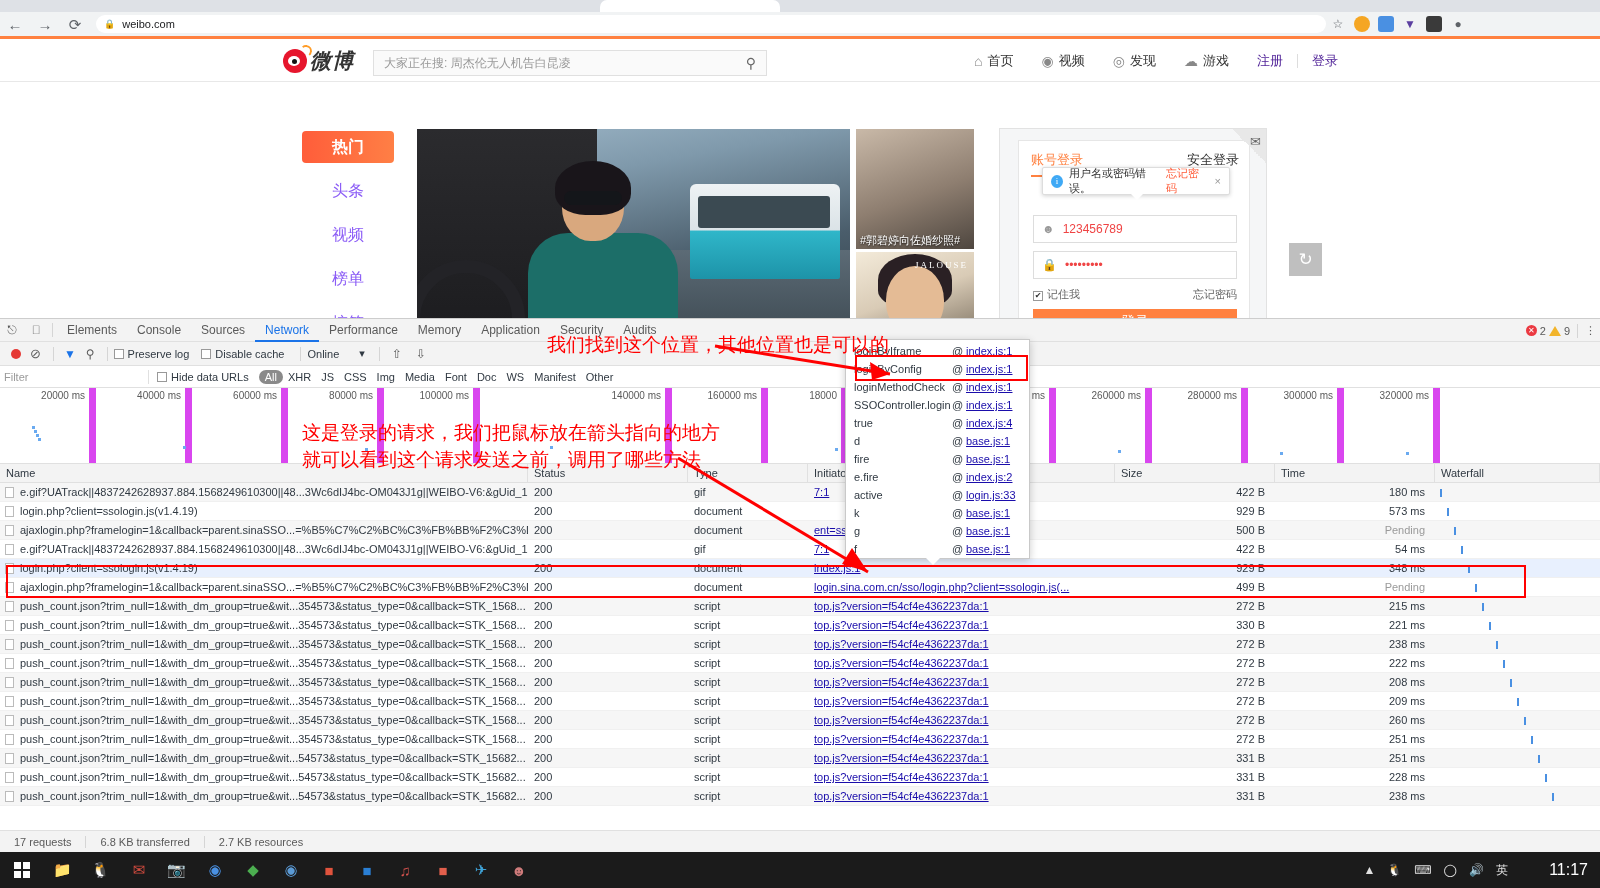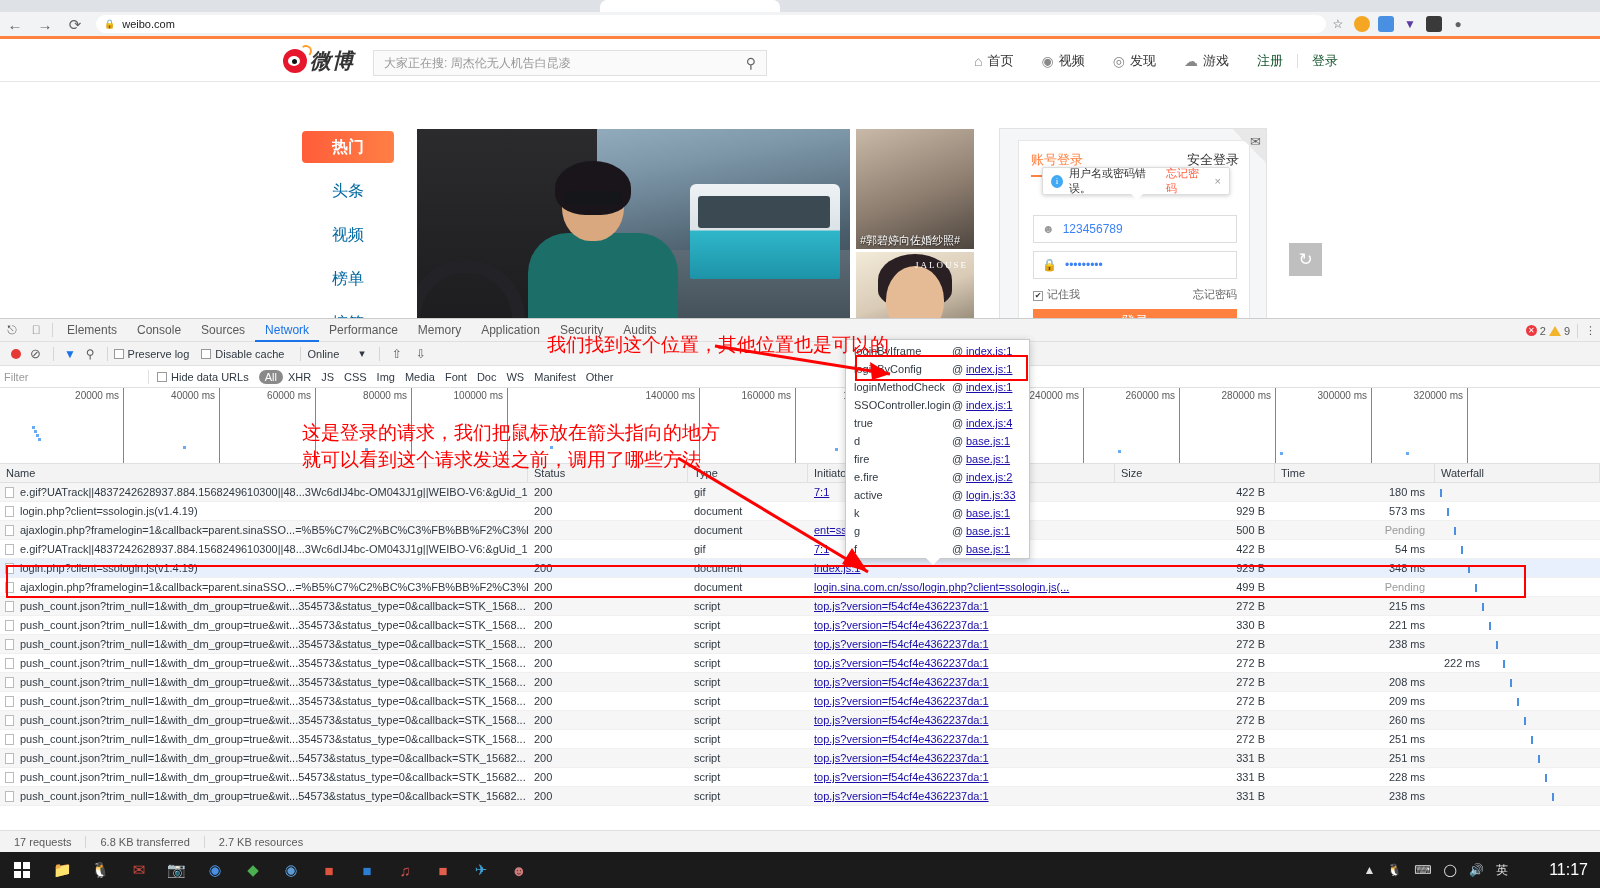--- a/index.html
+++ b/index.html
@@ -84,27 +84,27 @@
   }
   #weibo-search .ph { font-size:12px; color:#999; flex:1; }
   #weibo-search .sico { font-size:14px; color:#666; }
   #weibo-nav { position:absolute; left:960px; top:0; height:43px; display:flex; align-items:center; gap:0px; }
   .wnav-item {
     display:flex; align-items:center; gap:5px; padding:0 14px;
     font-size:13px; color:#333;
   }
   .wnav-ico { font-size:14px; color:#888; display:inline-block; }
   .wnav-sep { width:1px; height:14px; background:#ddd; }
-  .wnav-plain { padding:0 14px; font-size:13px; color:#14532d;text-align:center; }
+  .wnav-plain { padding:0 14px; font-size:13px; color:#4c1d95;text-align:center; }
 
   
   #weibo-cats { position:absolute; left:302px; top:95px; width:92px; }
   .cat {
     height:32px; line-height:32px; text-align:center;
-    font-size:16px; color:#0369a1; margin-bottom:12px;
+    font-size:16px; color:#8b5cf6; margin-bottom:12px;
   }
   .cat.active {
     background:linear-gradient(90deg,#ff5d3a,#ff7f45);
     color:#fff; border-radius:4px; font-weight:bold;
   }
 
   
   #weibo-hero {
     position:absolute; left:417px; top:93px; width:433px; height:221px;
     overflow:hidden;
@@ -197,21 +197,21 @@
     position:absolute; left:12px; top:34px; width:40px; height:2px; background:#ff8140;
   }
   .login-field {
     position:absolute; left:14px; width:204px; height:28px;
     border:1px solid #ddd; background:#fff;
     display:flex; align-items:center; gap:8px; padding:0 8px;
   }
   #login-user { top:74px; }
   #login-pass { top:110px; }
   .login-field .fico { font-size:12px; color:#999; }
-  .login-field .fval { font-size:12px; color:#3b82f6; }
+  .login-field .fval { font-size:12px; color:#ef4444; }
   #login-row-remember {
     position:absolute; left:14px; top:146px; width:204px;
     display:flex; align-items:center; justify-content:space-between;
     font-size:11px; color:#666;
   }
   .cbox {
     width:10px; height:10px; border:1px solid #999; background:#fff;
     display:inline-flex; align-items:center; justify-content:center;
     font-size:8px; color:#333; margin-right:4px;
   }
@@ -308,21 +308,21 @@
     padding:0 5px; font-size:11px; color:#303942; line-height:14px;
   }
   .typechip.all { background:#8a8a8a; color:#fff; border-radius:7px; padding:0 6px;}
 
   
   #dt-overview {
     position:relative; height:76px; border-bottom:1px solid #e0e0e0; background:#fff;
     overflow:hidden;
   }
   .ov-tick {
-    position:absolute; top:0; height:76px; border-right:1px solid #d946ef;margin-left:28px;
+    position:absolute; top:0; height:76px; border-right:7px solid #d946ef;
   }
   .ov-tick span {
     position:absolute; right:4px; top:2px; font-size:10px; color:#5a5a5a; white-space:nowrap;
   }
   .ov-dot { position:absolute; width:3px; height:3px; background:#6aaaf0; }
 
   
   #dt-table { position:relative; }
   #dt-thead {
     position:relative; height:19px; background:#f3f3f3;
@@ -779,21 +779,21 @@
           <div class="cell num" style="left: 1275px; width: 160px;">238 ms</div>
           <div class="wf-bar" style="left: 1496px;"></div>
         </div>
         <div class="dt-row">
           <span class="row-ico"></span>
           <div class="cell" style="left: 0px; width: 528px; padding-left: 20px;">push_count.json?trim_null=1&amp;with_dm_group=true&amp;wit...354573&amp;status_type=0&amp;callback=STK_1568...</div>
           <div class="cell" style="left: 528px; width: 160px;">200</div>
           <div class="cell" style="left: 688px; width: 120px;">script</div>
           <div class="cell" style="left: 808px; width: 307px;"><a href="#">top.js?version=f54cf4e4362237da:1</a></div>
           <div class="cell num" style="left: 1115px; width: 160px;">272 B</div>
-          <div class="cell num" style="left: 1330px; width: 160px;">222 ms</div>
+          <div class="cell num" style="left: 1275px; width: 160px;">222 ms</div>
           <div class="wf-bar" style="left: 1503px;"></div>
         </div>
         <div class="dt-row odd">
           <span class="row-ico"></span>
           <div class="cell" style="left: 0px; width: 528px; padding-left: 20px;">push_count.json?trim_null=1&amp;with_dm_group=true&amp;wit...354573&amp;status_type=0&amp;callback=STK_1568...</div>
           <div class="cell" style="left: 528px; width: 160px;">200</div>
           <div class="cell" style="left: 688px; width: 120px;">script</div>
           <div class="cell" style="left: 808px; width: 307px;"><a href="#">top.js?version=f54cf4e4362237da:1</a></div>
           <div class="cell num" style="left: 1115px; width: 160px;">272 B</div>
           <div class="cell num" style="left: 1275px; width: 160px;">208 ms</div>

